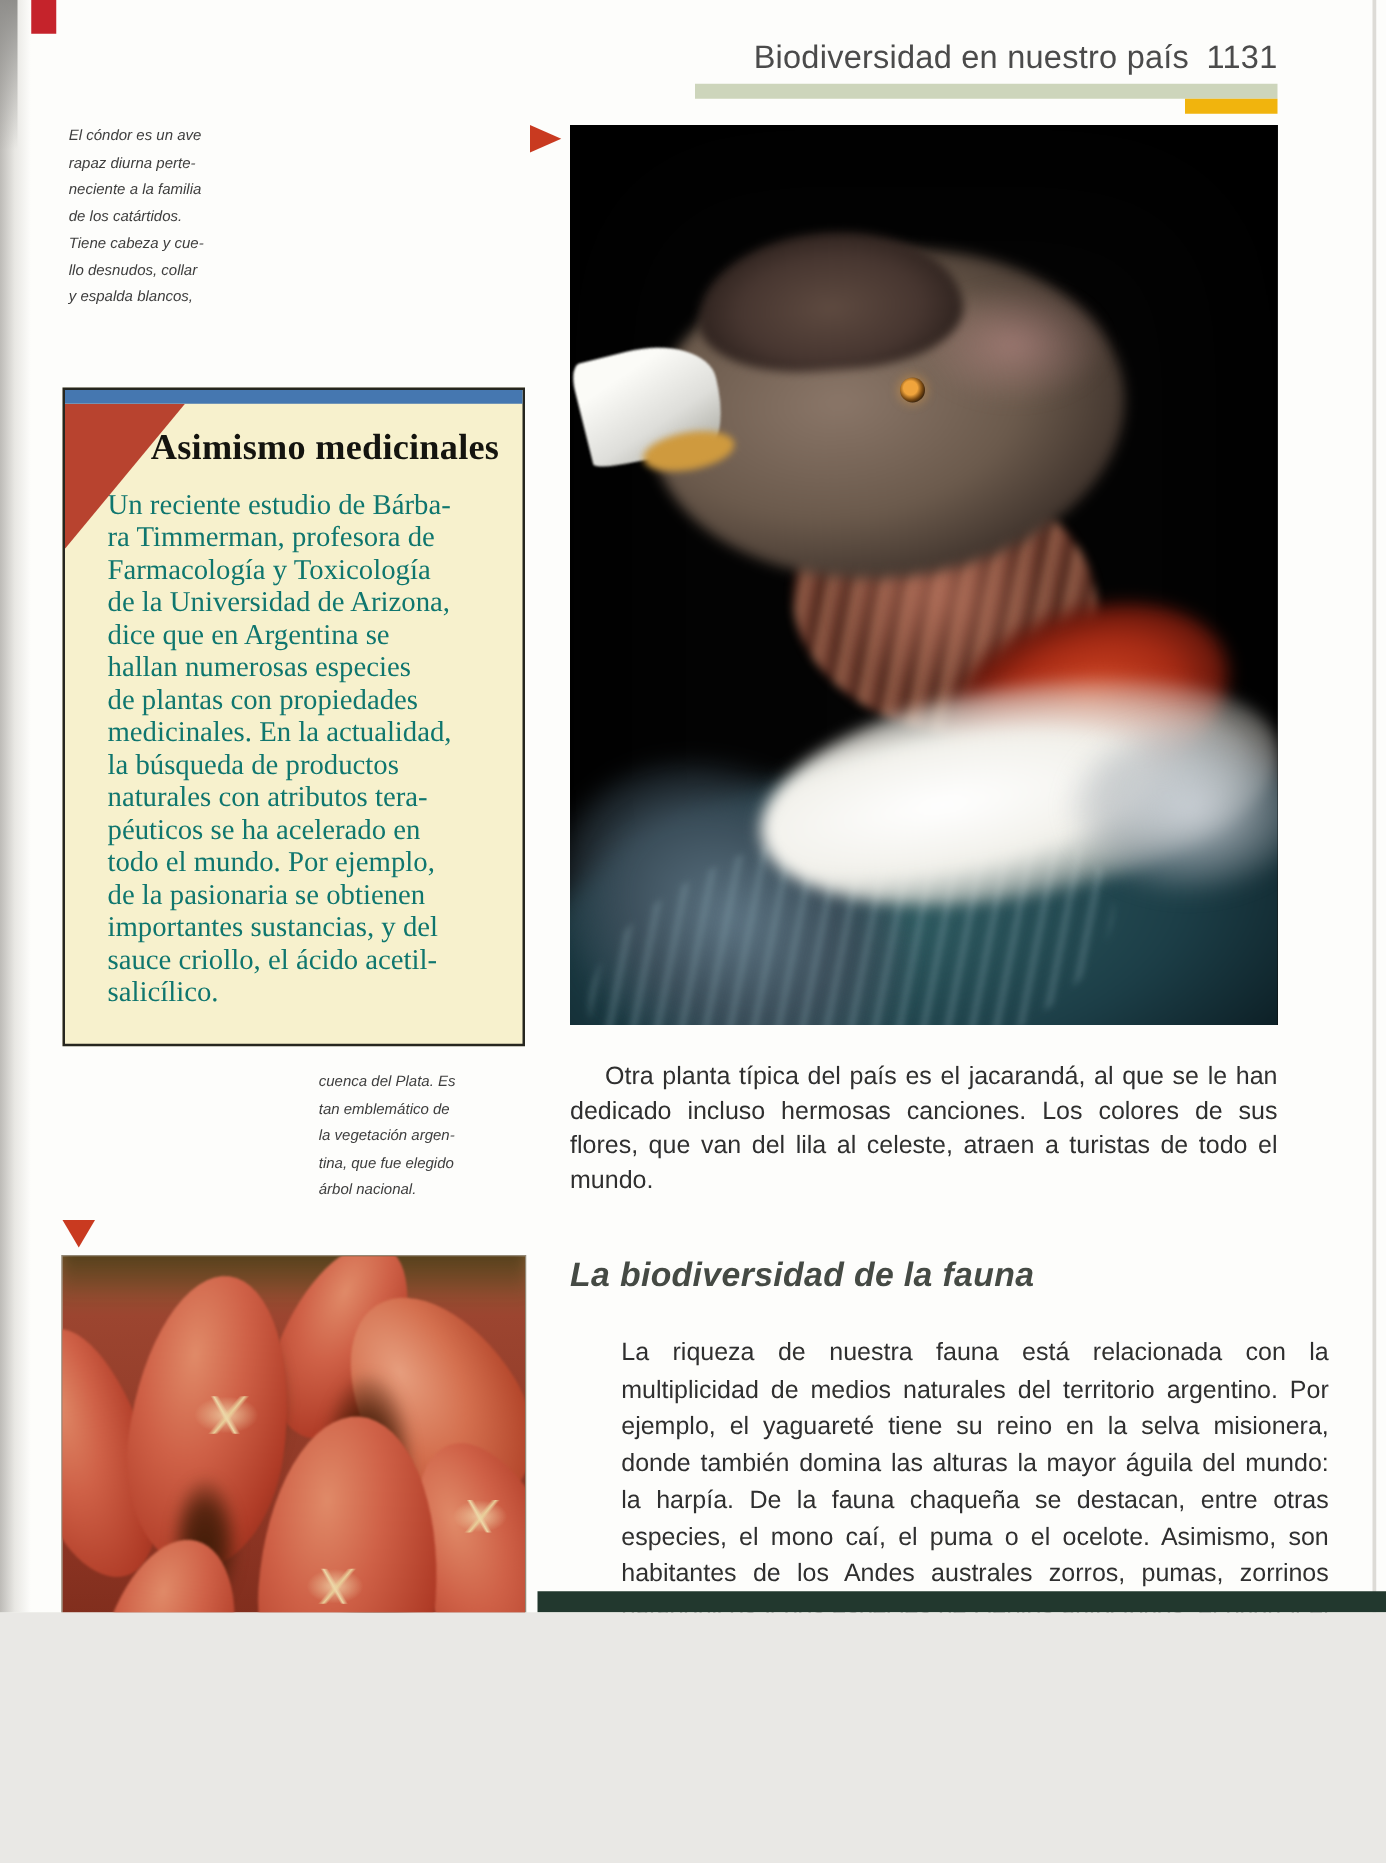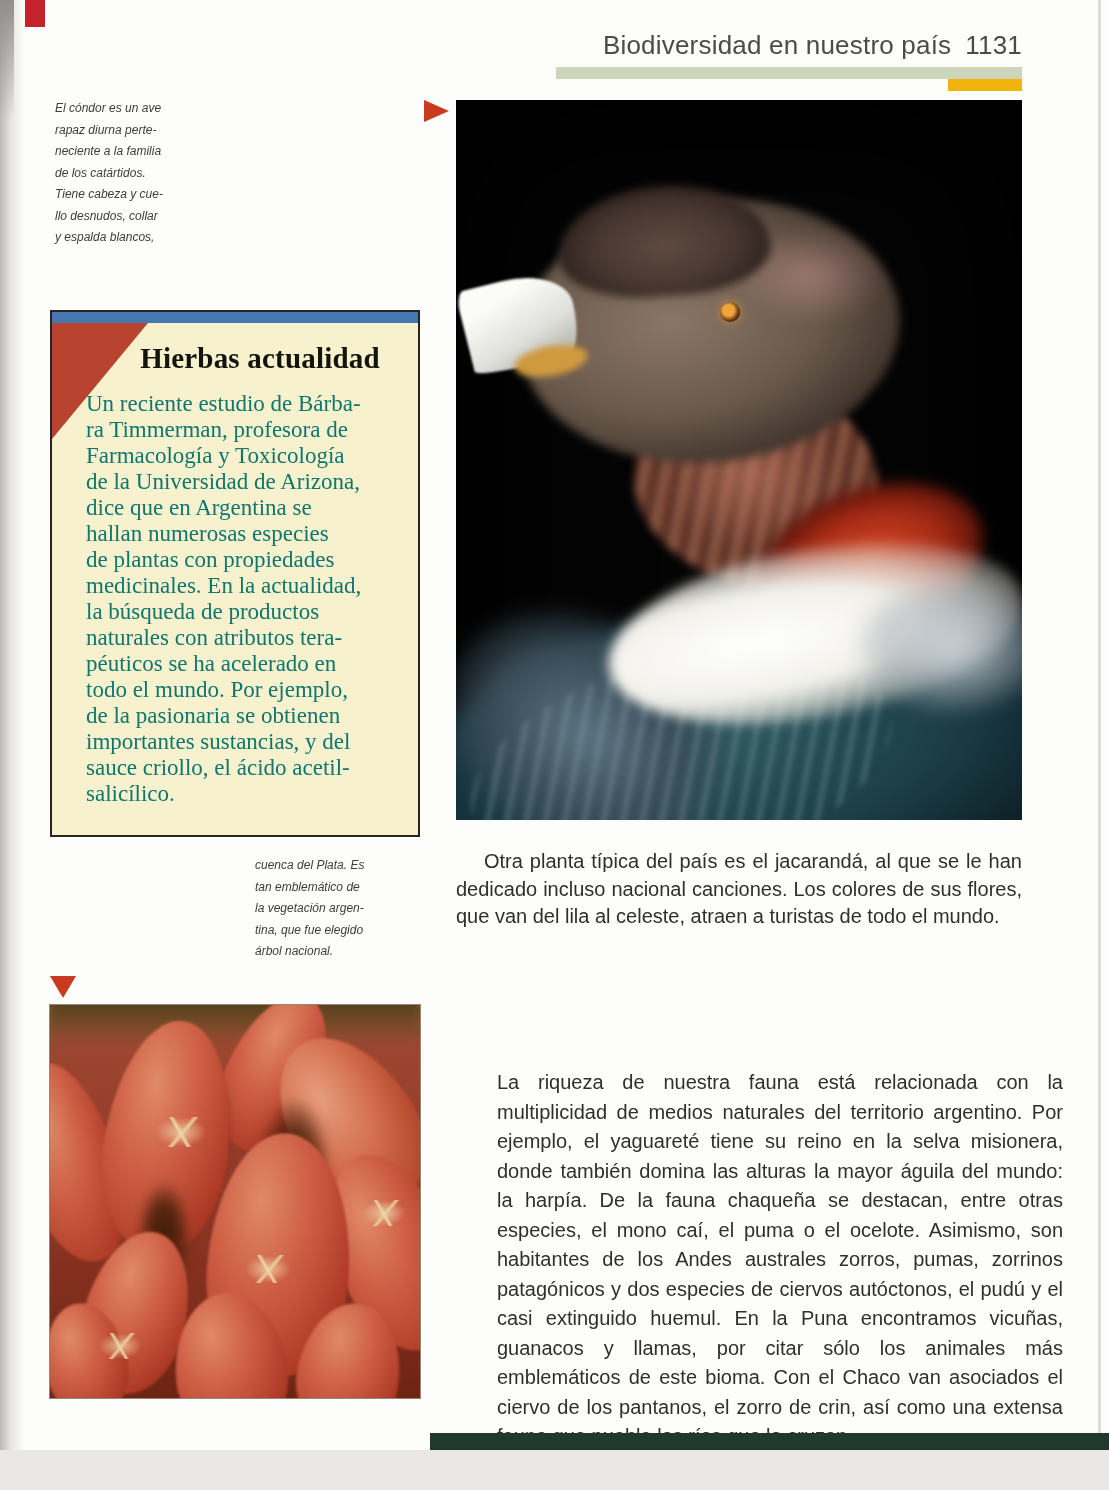--- a/index.html
+++ b/index.html
@@ -1,17 +1,17 @@
 <!DOCTYPE html>
 <html><head>
 <meta charset="utf-8">
 <style>
   html,body{margin:0;padding:0;background:#e9e8e5;}
   .page{
-    position:relative; width:1109px; height:1450px; margin:0 auto;
+    position:relative; width:1109px; height:1290px; margin:0 auto;
     background:#fdfdfb; overflow:hidden;
     font-family:"Liberation Sans", sans-serif;
   }
   
   .edge-left{position:absolute;left:0;top:0;width:26px;height:1490px;
     background:linear-gradient(to right,#bdbbb7,#e8e7e3 45%,rgba(255,255,255,0) 95%);}
   .edge-left-top{position:absolute;left:0;top:0;width:14px;height:120px;
     background:linear-gradient(to bottom,#8f8e8b,rgba(180,179,175,0));}
   .edge-right{position:absolute;right:8px;top:0;width:3px;height:1490px;background:#dddbd6;}
   .corner-mark{position:absolute;left:25px;top:0;width:20px;height:27px;background:#c5232b;}
@@ -178,21 +178,21 @@
     <div class="c-headpink"></div>
     <div class="c-comb"></div>
     <div class="c-beak"></div>
     <div class="c-cere"></div>
     <div class="c-eye"></div>
   </div>
 
   <div class="infobox">
     <div class="infobox-bluebar"></div>
     <div class="infobox-corner"></div>
-    <h2>Hierbas actualidad</h2>
+    <h2>Asimismo medicinales</h2>
     <div class="infobox-body">Un reciente estudio de Bárba-
 ra Timmerman, profesora de
 Farmacología y Toxicología
 de la Universidad de Arizona,
 dice que en Argentina se
 hallan numerosas especies
 de plantas con propiedades
 medicinales. En la actualidad,
 la búsqueda de productos
 naturales con atributos tera-
@@ -226,18 +226,19 @@
     <div class="petal p5"></div>
     <div class="petal p8"></div>
     <div class="petal p9"></div>
     <div class="petal p10"></div>
     <div class="stamen st1"></div>
     <div class="stamen st2"></div>
     <div class="stamen st3"></div>
     <div class="stamen st4"></div>
   </div>
 
-  <div class="para para-jaca">Otra planta típica del país es el jacarandá, al que se le han dedicado incluso nacional canciones. Los colores de sus flores, que van del lila al celeste, atraen a turistas de todo el mundo.</div>
+  <div class="para para-jaca">Otra planta típica del país es el jacarandá, al que se le han dedicado incluso hermosas canciones. Los colores de sus flores, que van del lila al celeste, atraen a turistas de todo el mundo.</div>
+  <h3 class="fauna-head">La biodiversidad de la fauna</h3>
   <div class="para para-fauna">La riqueza de nuestra fauna está relacionada con la multiplicidad de medios naturales del territorio argentino. Por ejemplo, el yaguareté tiene su reino en la selva misionera, donde también domina las alturas la mayor águila del mundo: la harpía. De la fauna chaqueña se destacan, entre otras especies, el mono caí, el puma o el ocelote. Asimismo, son habitantes de los Andes australes zorros, pumas, zorrinos patagónicos y dos especies de ciervos autóctonos, el pudú y el casi extinguido huemul. En la Puna encontramos vicuñas, guanacos y llamas, por citar sólo los animales más emblemáticos de este bioma. Con el Chaco van asociados el ciervo de los pantanos, el zorro de crin, así como una extensa fauna que puebla los ríos que lo cruzan.</div>
 
   <div class="footer-bar"></div>
 
 </div>
 
 </body></html>

